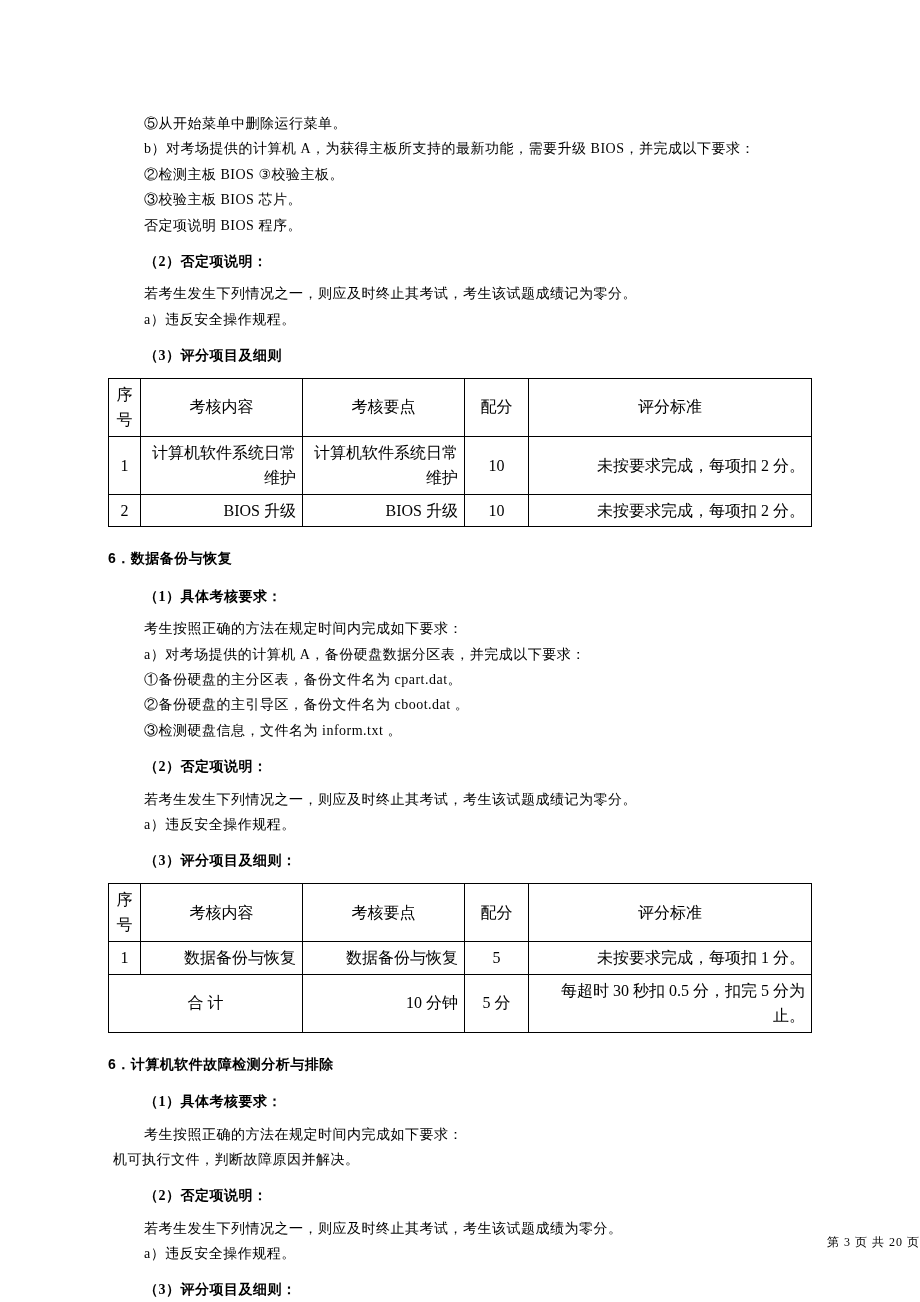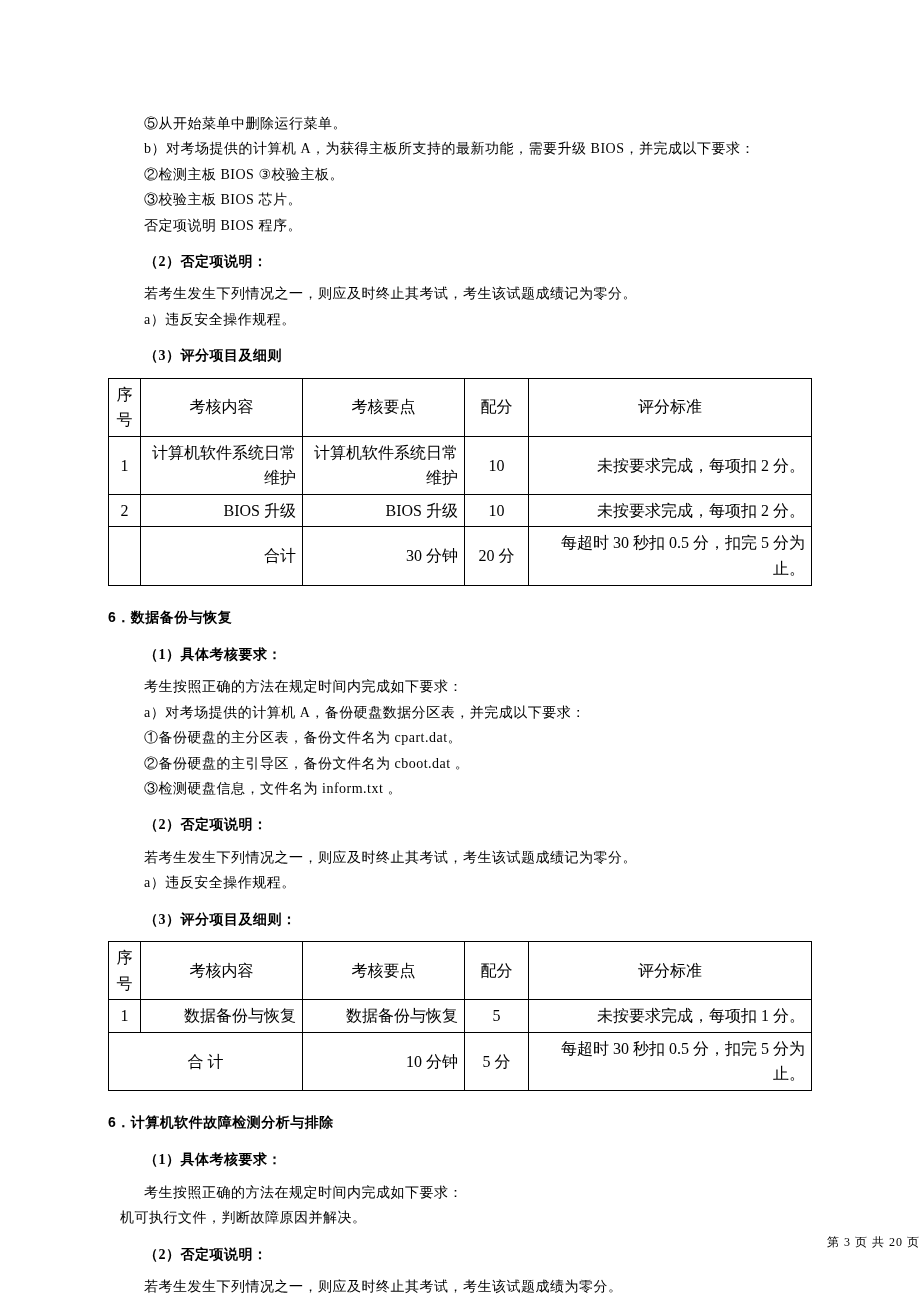--- a/index.html
+++ b/index.html
@@ -107,27 +107,20 @@
       <td class="center">10</td>
       <td>未按要求完成，每项扣 2 分。</td>
     </tr>
     <tr>
       <td class="center">2</td>
       <td>BIOS 升级</td>
       <td>BIOS 升级</td>
       <td class="center">10</td>
       <td>未按要求完成，每项扣 2 分。</td>
     </tr>
-    <tr>
-      <td class="center"></td>
-      <td>合计</td>
-      <td>30 分钟</td>
-      <td class="center">20 分</td>
-      <td>每超时 30 秒扣 0.5 分，扣完 5 分为止。</td>
-    </tr>
   </tbody>
     </table>
 
   <div class="body-text">
     <p class="h5">6．数据备份与恢复</p>
     <p class="bold section-break">（1）具体考核要求：</p>
     <p>考生按照正确的方法在规定时间内完成如下要求：</p>
     <p>a）对考场提供的计算机 A，备份硬盘数据分区表，并完成以下要求：</p>
     <p>①备份硬盘的主分区表，备份文件名为 cpart.dat。</p>
     <p>②备份硬盘的主引导区，备份文件名为 cboot.dat  。</p>
@@ -167,21 +160,21 @@
       <td class="center">5 分</td>
       <td>每超时 30 秒扣 0.5 分，扣完 5 分为止。</td>
     </tr>
   </tbody>
     </table>
 
   <div class="body-text">
     <p class="h5">6．计算机软件故障检测分析与排除</p>
     <p class="bold section-break">（1）具体考核要求：</p>
     <p>考生按照正确的方法在规定时间内完成如下要求：</p>
-    <p style="margin-left:12px;">机可执行文件，判断故障原因并解决。</p>
+    <p style="margin-left:5px;">机可执行文件，判断故障原因并解决。</p>
     <p class="bold section-break">（2）否定项说明：</p>
     <p>若考生发生下列情况之一，则应及时终止其考试，考生该试题成绩为零分。</p>
     <p>a）违反安全操作规程。</p>
     <p class="bold section-break">（3）评分项目及细则：</p>
   </div>
 
   <div class="footer">第 3 页 共 20 页</div>
 </div>
 
 </body></html>

